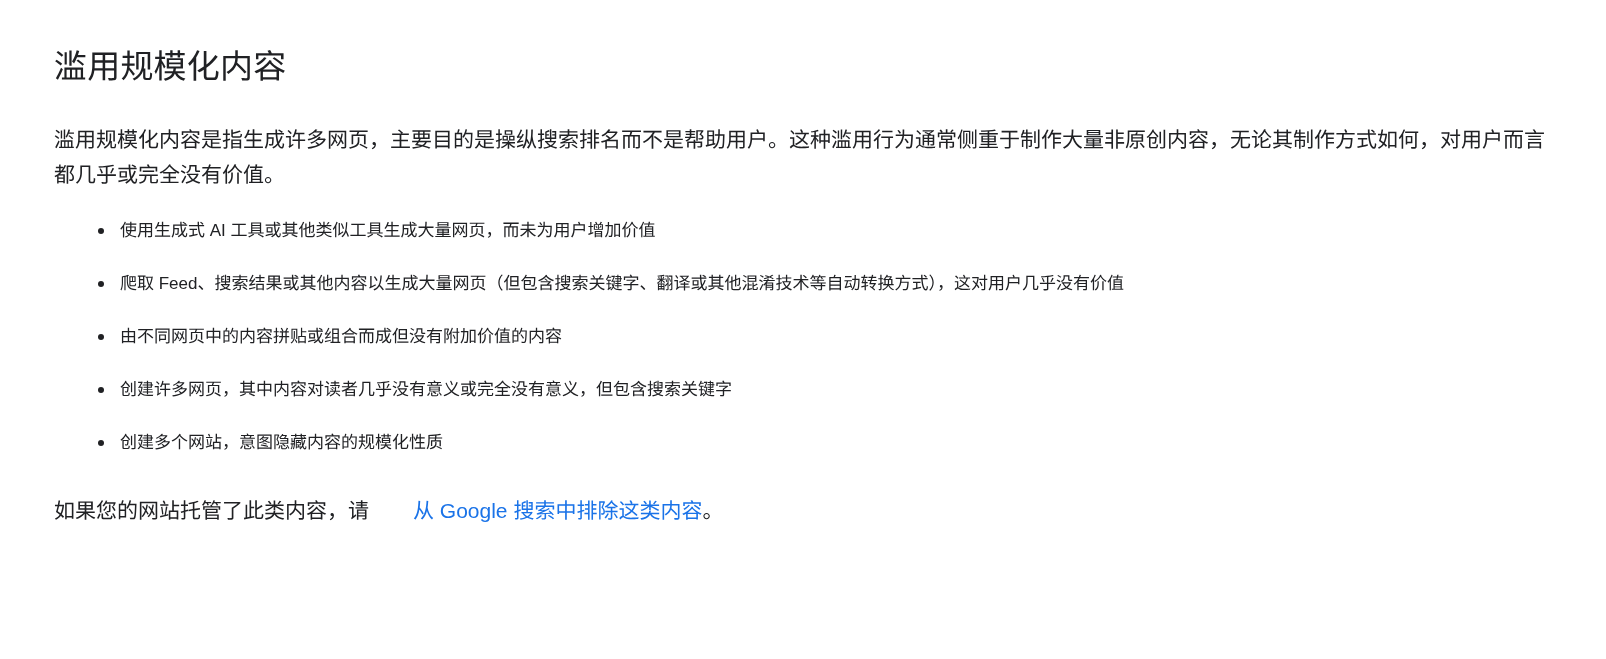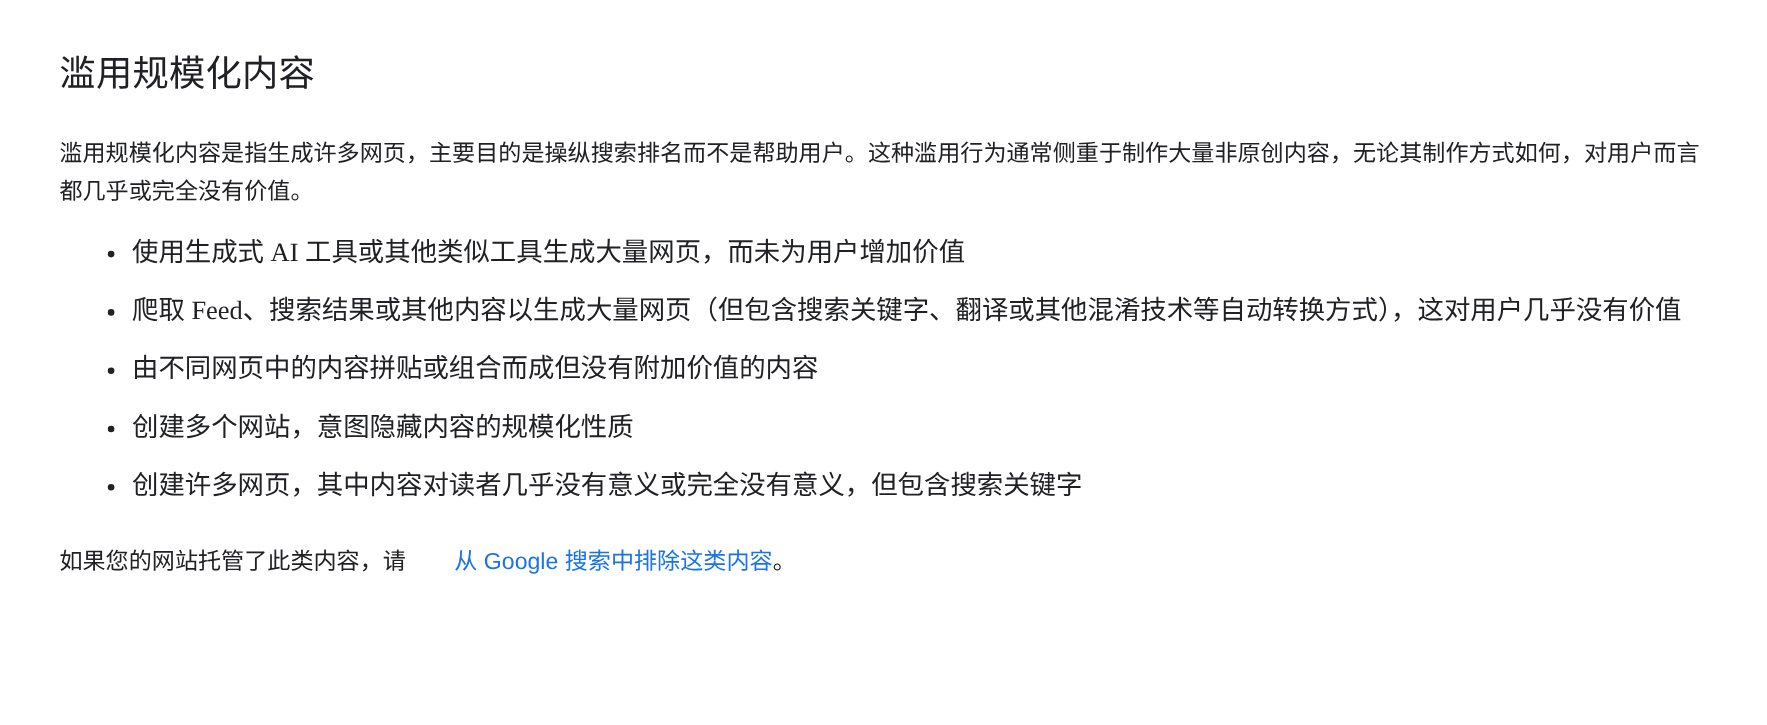--- a/index.html
+++ b/index.html
@@ -37,26 +37,25 @@
   p.para.tight {
     margin-top: 28px;
   }
   ul.bullets {
     margin: 22px 0 0 0;
     padding: 0 0 0 44px;
     list-style: none;
   }
   ul.bullets > li {
     position: relative;
-    font-size: 24px;
+    font-size: 17px;
     line-height: 33px;
     color: #202124;
     margin: 0 0 20px 0;
     padding-left: 22px;
-    font-family: Liberation Serif, serif;
   }
   ul.bullets > li:last-child {
     margin-bottom: 0;
   }
   ul.bullets > li::before {
     content: "";
     position: absolute;
     left: 0;
     top: 14px;
     width: 6px;
@@ -80,19 +79,19 @@
 
   <h1 class="doc-title">滥用规模化内容</h1>
 
   <p class="para">滥用规模化内容是指生成许多网页，主要目的是操纵搜索排名而不是帮助用户。这种滥用行为通常侧重于制作大量非原创内容，无论其制作方式如何，对用户而言都几乎或完全没有价值。</p>
 
 
   <ul class="bullets">
     <li><span>使用生成式 AI 工具或其他类似工具生成大量网页，而未为用户增加价值</span></li>
     <li><span>爬取 Feed、搜索结果或其他内容以生成大量网页（但包含搜索关键字、翻译或其他混淆技术等自动转换方式），这对用户几乎没有价值</span></li>
     <li><span>由不同网页中的内容拼贴或组合而成但没有附加价值的内容</span></li>
+    <li><span>创建许多网页，其中内容对读者几乎没有意义或完全没有意义，但包含搜索关键字</span></li>
     <li><span>创建多个网站，意图隐藏内容的规模化性质</span></li>
-    <li><span>创建许多网页，其中内容对读者几乎没有意义或完全没有意义，但包含搜索关键字</span></li>
   </ul>
 
   <p class="para closing"><span>如果您的网站托管了此类内容，请</span><a class="inline-link" href="#">从 Google 搜索中排除这类内容</a><span>。</span></p>
 
 </div>
 
 </body></html>

